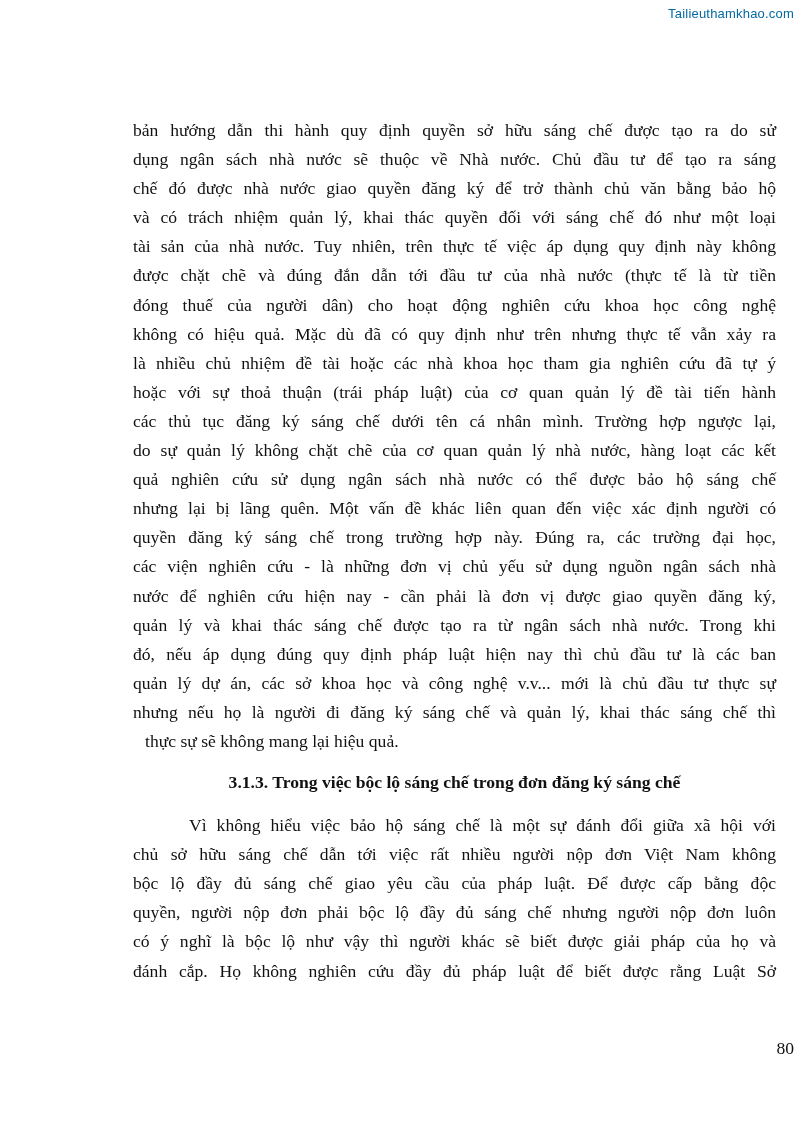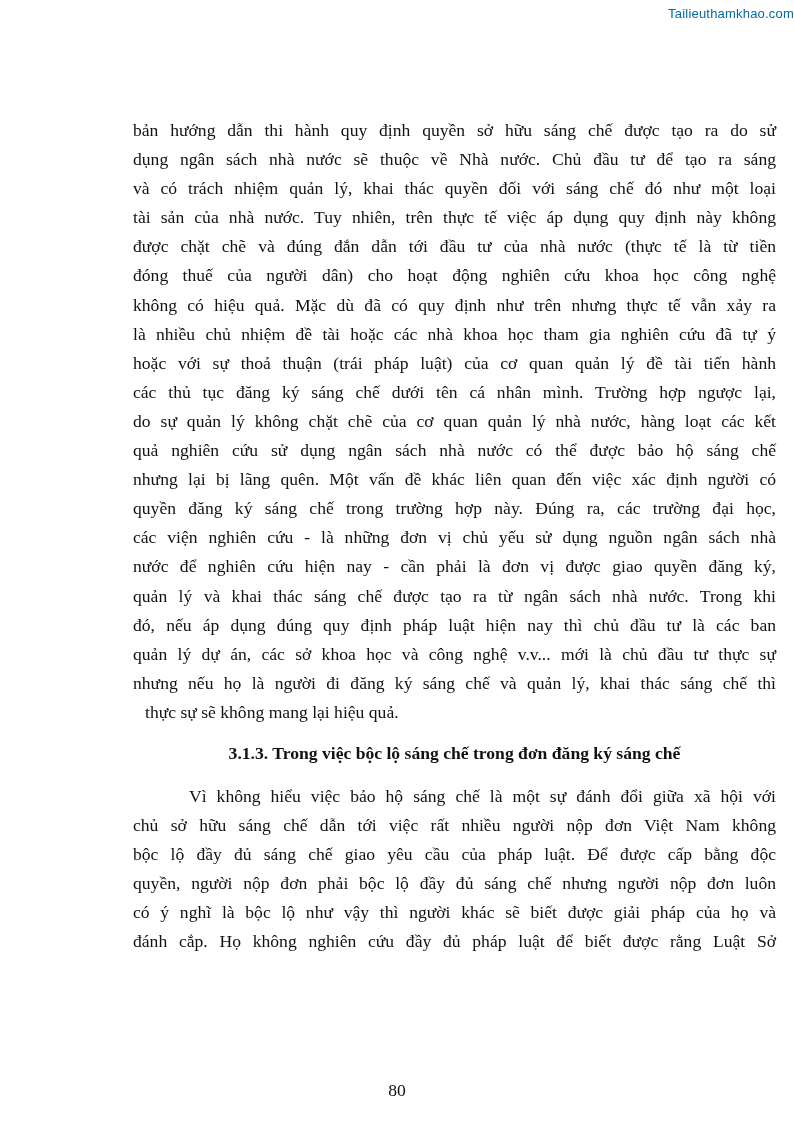--- a/index.html
+++ b/index.html
@@ -8,32 +8,33 @@
   .watermark { position: absolute; top: 6px; right: 0; font-family: "Liberation Sans", sans-serif;
                font-size: 13px; color: #0369a1; letter-spacing: 0.2px; }
   .page { position: absolute; left: 133px; top: 116px; width: 643px; }
   .line { display: block; height: 29.1px; line-height: 29.1px; font-size: 17.6px;
           text-align: justify; text-align-last: justify; white-space: nowrap; }
   .line.last { text-align-last: left; margin-left: 12px; }
   .line.indent { padding-left: 56px; }
   .heading { display: block; height: 33px; line-height: 33px; font-size: 17.6px; font-weight: bold;
              text-align: center; padding-left: 0; margin-top: 10px; }
   .para2 { margin-top: 12px; }
-  .page-number { position: absolute; top: 1038px; left: 0; width: 100%; text-align: center;
-                 font-size: 17.6px; margin-top: 42px; }
+  .page-number { position: absolute; top: 1038px; left: 0; width: 100%; text-align: right;
+                 font-size: 17.6px; }
 </style>
 </head>
 <body>
 
 <div class="watermark">Tailieuthamkhao.com</div>
 
 <div class="page">
   <div class="paragraph">
     <span class="line">bản hướng dẫn thi hành quy định quyền sở hữu sáng chế được tạo ra do sử</span>
     <span class="line">dụng ngân sách nhà nước sẽ thuộc về Nhà nước. Chủ đầu tư để tạo ra sáng</span>
+    <span class="line">chế đó được nhà nước giao quyền đăng ký để trở thành chủ văn bằng bảo hộ</span>
     <span class="line">và có trách nhiệm quản lý, khai thác quyền đối với sáng chế đó như một loại</span>
     <span class="line">tài sản của nhà nước. Tuy nhiên, trên thực tế việc áp dụng quy định này không</span>
     <span class="line">được chặt chẽ và đúng đắn dẫn tới đầu tư của nhà nước (thực tế là từ tiền</span>
     <span class="line">đóng thuế của người dân) cho hoạt động nghiên cứu khoa học công nghệ</span>
     <span class="line">không có hiệu quả. Mặc dù đã có quy định như trên nhưng thực tế vẫn xảy ra</span>
     <span class="line">là nhiều chủ nhiệm đề tài hoặc các nhà khoa học tham gia nghiên cứu đã tự ý</span>
     <span class="line">hoặc với sự thoả thuận (trái pháp luật) của cơ quan quản lý đề tài tiến hành</span>
     <span class="line">các thủ tục đăng ký sáng chế dưới tên cá nhân mình. Trường hợp ngược lại,</span>
     <span class="line">do sự quản lý không chặt chẽ của cơ quan quản lý nhà nước, hàng loạt các kết</span>
     <span class="line">quả nghiên cứu sử dụng ngân sách nhà nước có thể được bảo hộ sáng chế</span>

